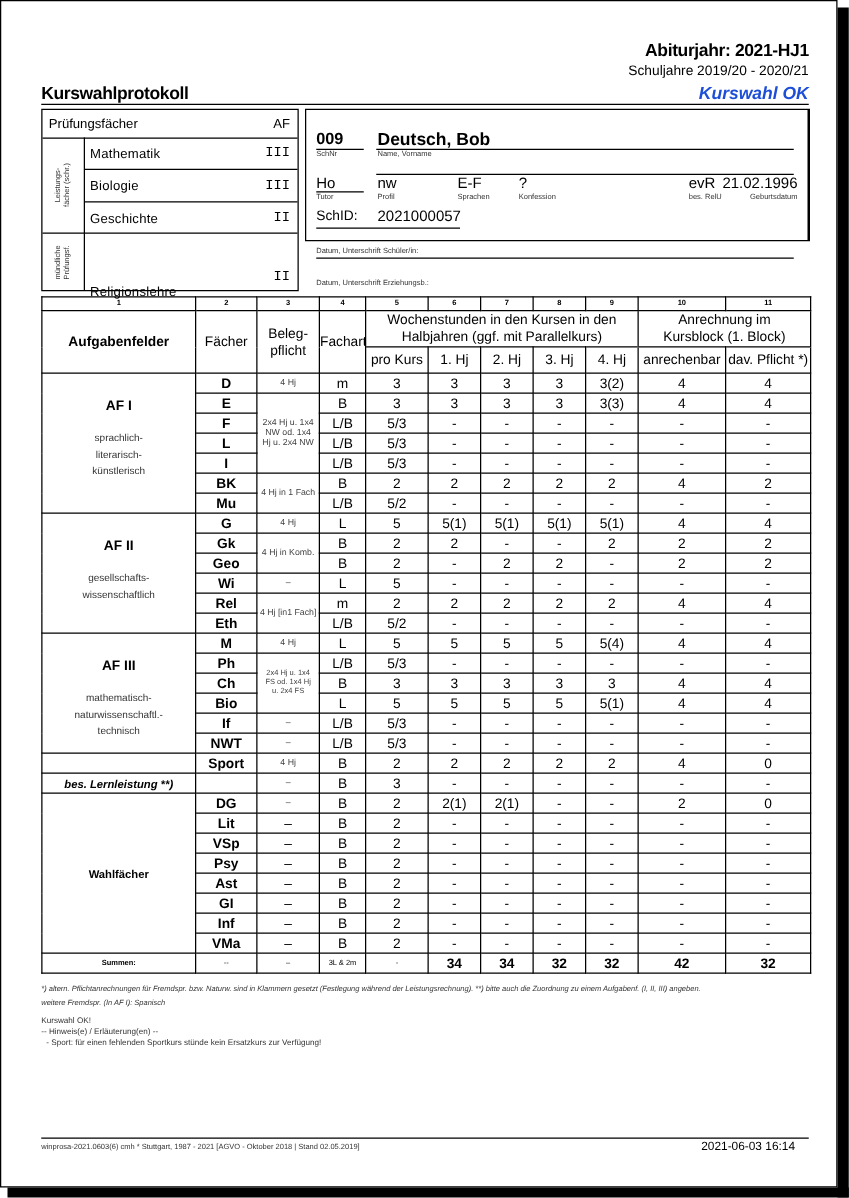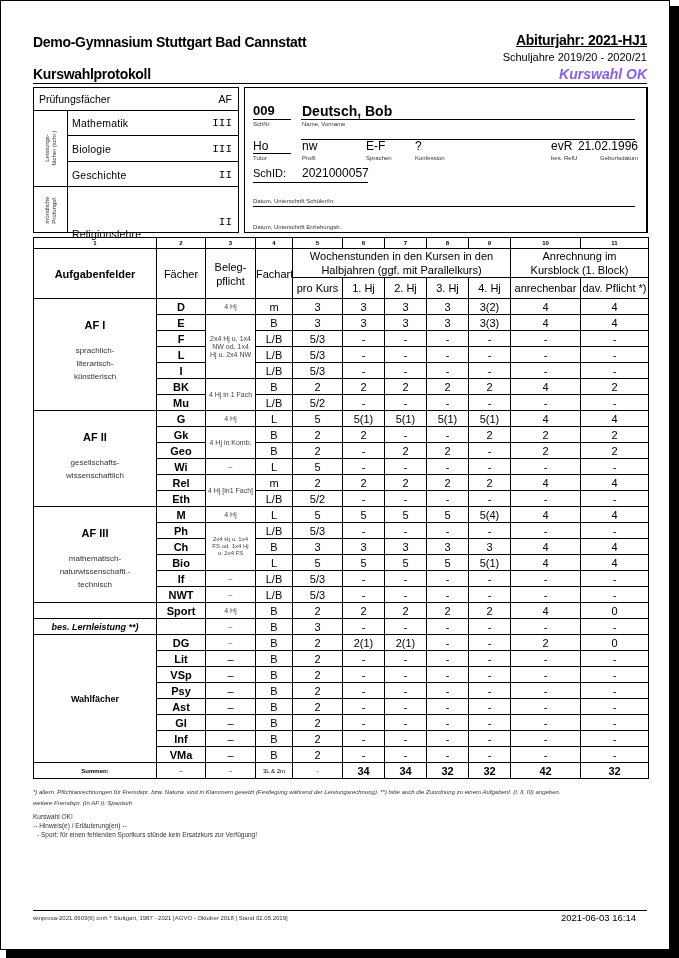--- a/index.html
+++ b/index.html
@@ -3,38 +3,38 @@
 <meta charset="utf-8">
 <style>
   html, body { margin:0; padding:0; background:#ffffff; }
   body { width:679px; height:958px; position:relative; overflow:hidden; font-family:"Liberation Sans", sans-serif; color:#000; }
   .page { position:absolute; left:0; top:0; width:670px; height:950px; background:#fff; border:1px solid #000; box-sizing:border-box; }
   .shadow-r { position:absolute; left:670px; top:6px; width:9px; height:952px; background:#000; }
   .shadow-b { position:absolute; left:6px; top:950px; width:673px; height:8px; background:#000; }
   .abs { position:absolute; }
   .school { left:32px; top:33px; font-size:14px; font-weight:bold; letter-spacing:-0.3px; }
   .protokoll { left:32px; top:65px; font-size:14px; font-weight:bold; letter-spacing:-0.3px; }
-  .abijahr { right:22px; top:31px; font-size:14px; font-weight:bold; letter-spacing:-0.3px; text-align:right;text-decoration:underline; }
+  .abijahr { right:22px; top:31px; font-size:14px; font-weight:bold; letter-spacing:-0.3px; text-align:right; }
   .schuljahre { right:22px; top:50px; font-size:11px; text-align:right; }
-  .kwok { right:22px; top:65px; font-size:14px; font-weight:bold; font-style:italic; color:#8b5cf6; text-align:right; }
+  .kwok { right:22px; top:65px; font-size:14px; font-weight:bold; font-style:italic; color:#1d4ed8; text-align:right; }
   .hr-top { left:32px; top:82px; width:614px; height:1px; background:#000; }
 
   
   .pf { left:32px; top:86px; width:206px; height:146px; border:1px solid #000; box-sizing:border-box; }
   .pf-head { position:absolute; left:0; top:0; width:204px; height:22px; border-bottom:1px solid #000; font-size:10.5px; }
   .pf-head .l { position:absolute; left:5px; top:5px; }
   .pf-head .r { position:absolute; right:6px; top:5px; }
   .pf-side { position:absolute; left:0; width:34px; border-right:1px solid #000; border-bottom:1px solid #000; box-sizing:border-box; }
   .pf-side span { position:absolute; left:50%; top:50%; transform:translate(-50%,-50%) rotate(-90deg); font-size:6px; color:#333; white-space:nowrap; text-align:center; line-height:7px; }
   .pf-row { position:absolute; left:34px; width:170px; border-bottom:1px solid #000; box-sizing:border-box; height:26px; font-size:10.5px; }
   .pf-row .n { position:absolute; left:4px; top:7px; letter-spacing:0.2px; }
   .pf-row .af { position:absolute; right:6px; top:7px; font-family:"Liberation Mono", monospace; font-size:11px;margin-left:39px; }
 
   
-  .sb { left:243px; top:86px; width:404px; height:146px; border:1px solid #000; border-right-width:2px; box-sizing:border-box; }
+  .sb { left:243px; top:86px; width:404px; height:106px; border:1px solid #000; border-right-width:2px; box-sizing:border-box; }
   .sb .v { position:absolute; font-size:12px; }
   .sb .lbl { position:absolute; font-size:6px; color:#333; }
   .sb .ln { position:absolute; height:1px; background:#000; }
 
   
   table.main { position:absolute; left:32px; top:236px; width:615px; border-collapse:collapse; table-layout:fixed; }
   table.main td { border:1px solid #000; text-align:center; vertical-align:middle; padding:0; font-size:11px; height:15px; line-height:14px; overflow:hidden; white-space:nowrap; }
   table.main tr.num td { font-size:6px; font-weight:bold; height:10px; line-height:9px; }
   table.main td.fach { font-weight:bold; font-size:11px; }
   table.main td.beleg { font-size:7px; color:#444; line-height:8px; white-space:normal; }
@@ -50,21 +50,20 @@
   .fn { left:32px; font-size:6px; color:#333; white-space:nowrap; }
   .fn2 { left:32px; font-size:6.5px; color:#333; white-space:nowrap; }
   .hr-foot { left:32px; top:909px; width:614px; height:1px; background:#000; }
   .foot-l { left:32px; top:914px; font-size:6px; color:#333; }
   .foot-r { right:33px; top:911px; font-size:9.5px; }
 </style>
 </head>
 <body>
 
 <div class="page">
-  <div class="abs school">Demo-Gymnasium Stuttgart Bad Cannstatt</div>
   <div class="abs protokoll">Kurswahlprotokoll</div>
   <div class="abs abijahr">Abiturjahr: 2021-HJ1</div>
   <div class="abs schuljahre">Schuljahre 2019/20 - 2020/21</div>
   <div class="abs kwok">Kurswahl OK</div>
   <div class="abs hr-top"></div>
 
   <div class="abs pf">
     <div class="pf-head">
       <span class="l">Prüfungsfächer</span>
       <span class="r">AF</span>

